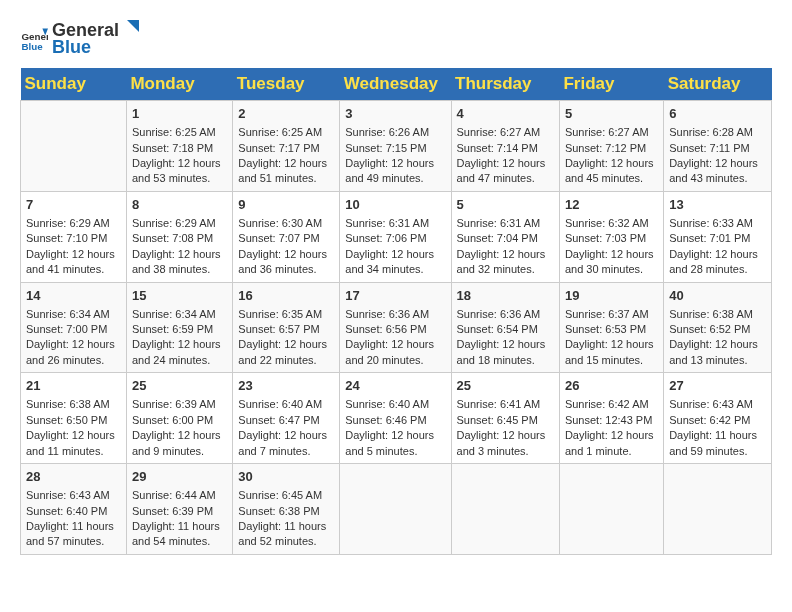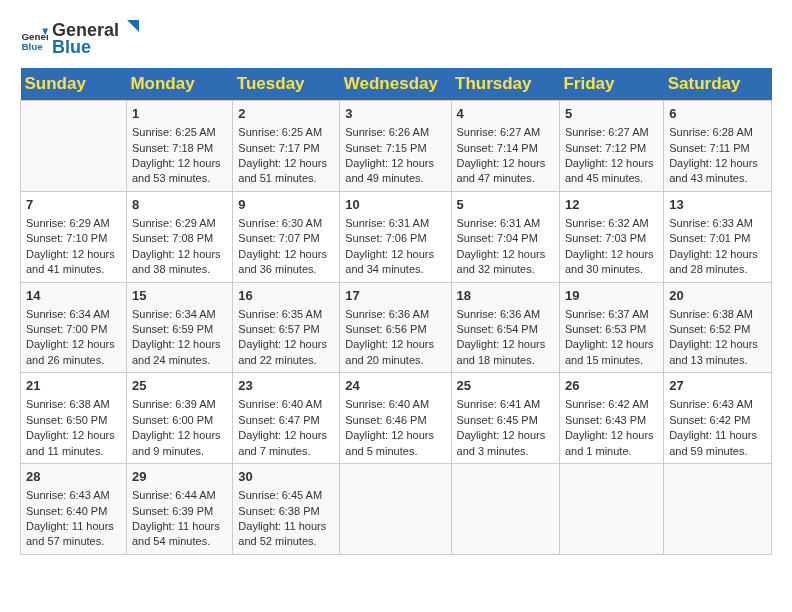--- a/index.html
+++ b/index.html
@@ -189,21 +189,21 @@
 Daylight: 12 hours
 and 20 minutes.</span></td>
         <td><span class="day-num">18</span><span class="day-info" style="white-space: pre-line;">Sunrise: 6:36 AM
 Sunset: 6:54 PM
 Daylight: 12 hours
 and 18 minutes.</span></td>
         <td><span class="day-num">19</span><span class="day-info" style="white-space: pre-line;">Sunrise: 6:37 AM
 Sunset: 6:53 PM
 Daylight: 12 hours
 and 15 minutes.</span></td>
-        <td><span class="day-num">20</span><span class="day-info" style="white-space: pre-line;">Sunrise: 6:38 AM
+        <td><span class="day-num">40</span><span class="day-info" style="white-space: pre-line;">Sunrise: 6:38 AM
 Sunset: 6:52 PM
 Daylight: 12 hours
 and 13 minutes.</span></td>
       </tr>
       <tr>
         <td><span class="day-num">21</span><span class="day-info" style="white-space: pre-line;">Sunrise: 6:38 AM
 Sunset: 6:50 PM
 Daylight: 12 hours
 and 11 minutes.</span></td>
         <td><span class="day-num">25</span><span class="day-info" style="white-space: pre-line;">Sunrise: 6:39 AM
@@ -216,21 +216,21 @@
 and 7 minutes.</span></td>
         <td><span class="day-num">24</span><span class="day-info" style="white-space: pre-line;">Sunrise: 6:40 AM
 Sunset: 6:46 PM
 Daylight: 12 hours
 and 5 minutes.</span></td>
         <td><span class="day-num">25</span><span class="day-info" style="white-space: pre-line;">Sunrise: 6:41 AM
 Sunset: 6:45 PM
 Daylight: 12 hours
 and 3 minutes.</span></td>
         <td><span class="day-num">26</span><span class="day-info" style="white-space: pre-line;">Sunrise: 6:42 AM
-Sunset: 6:43 PM
+Sunset: 12:43 PM
 Daylight: 12 hours
 and 1 minute.</span></td>
         <td><span class="day-num">27</span><span class="day-info" style="white-space: pre-line;">Sunrise: 6:43 AM
 Sunset: 6:42 PM
 Daylight: 11 hours
 and 59 minutes.</span></td>
       </tr>
       <tr>
         <td><span class="day-num">28</span><span class="day-info" style="white-space: pre-line;">Sunrise: 6:43 AM
 Sunset: 6:40 PM

